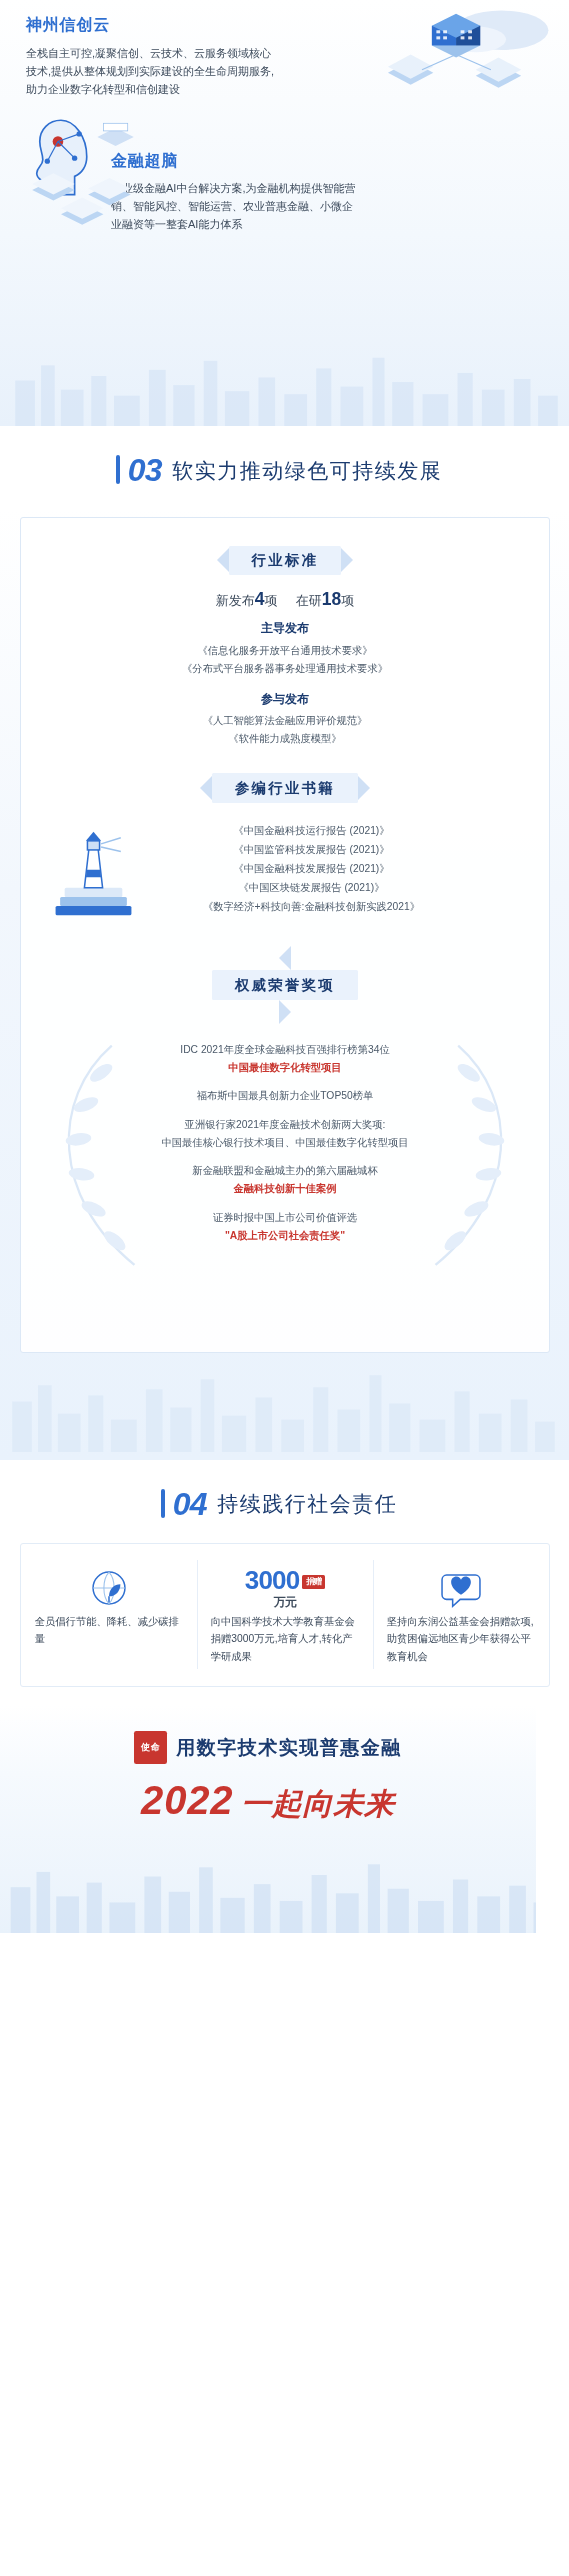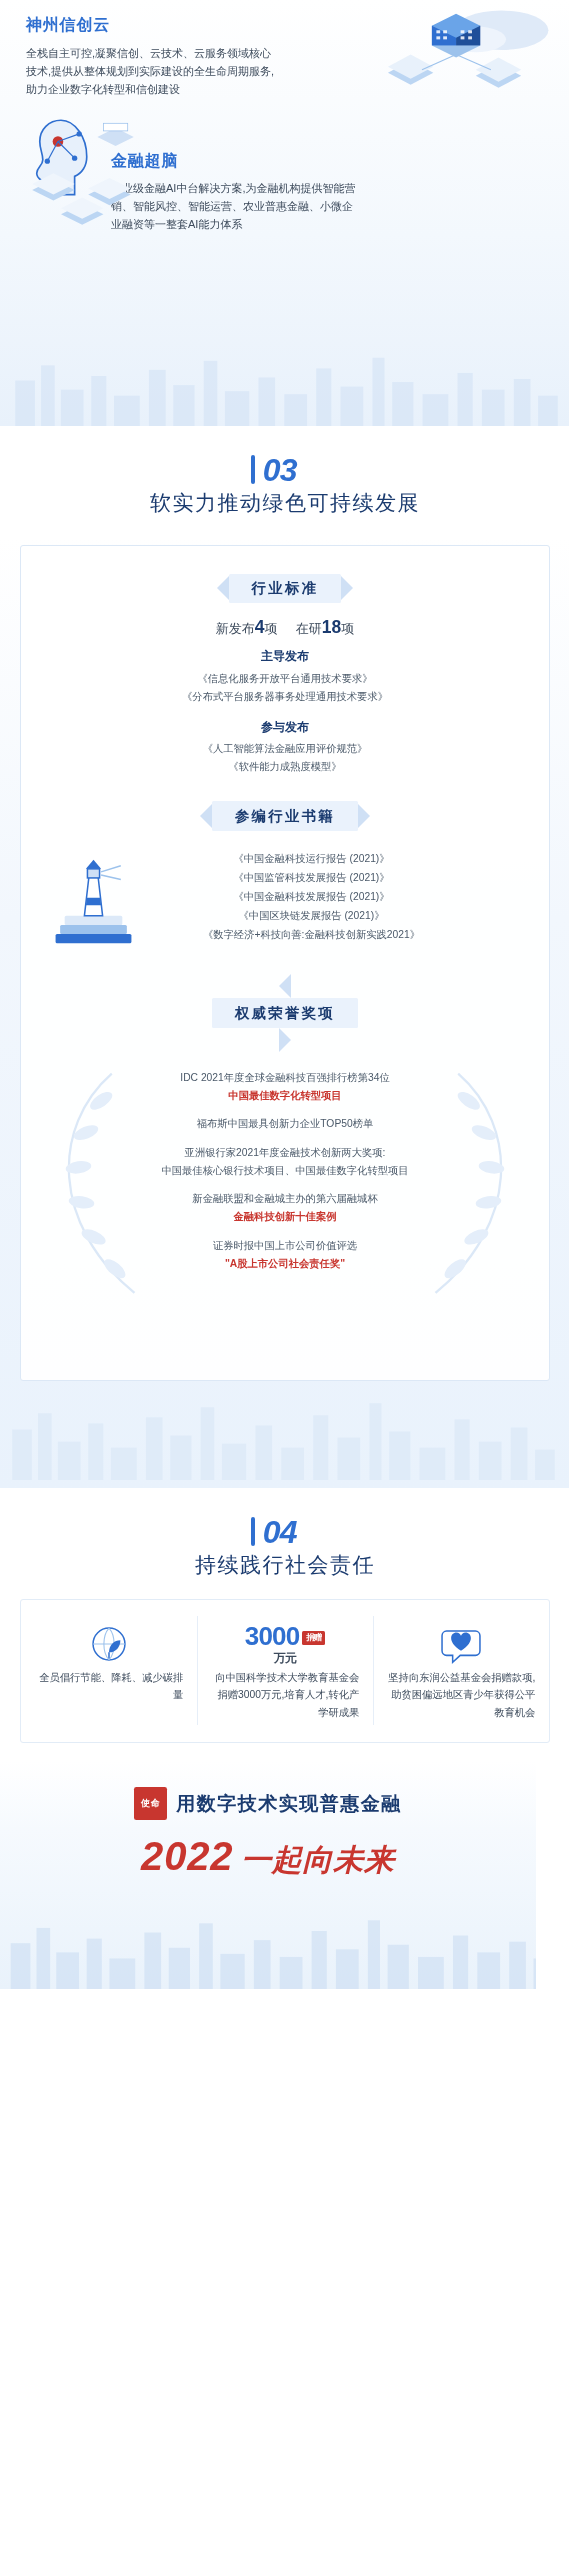--- a/index.html
+++ b/index.html
@@ -35,21 +35,20 @@
     font-size:11px; line-height:18px; color:#3d4b5c; width:251px;
   }
   .prod-desc.indent { margin-left:85px; width:251px; }
   .prod-art { position:absolute; }
 
   
   .sec-head {
     position:relative; width:570px; padding:26px 0 20px 0;
     display:flex; align-items:center; justify-content:center;
     background:#ffffff;
-    flex-direction:column;
   }
   .sec-head .num {
     font-size:32px; font-weight:bold; color:#2f6fd0;
     font-style:italic; letter-spacing:-0.8px; margin-right:10.6px;
     position:relative;
   }
   .sec-head .num:before{
     content:""; position:absolute; left:-12px; top:3px;
     width:4.6px; height:29px; background:#2f6fd0; border-radius:2.3px;
   }
@@ -103,21 +102,21 @@
   .csr {
     margin:0 20px; border:0.8px solid #e2ecf7; border-radius:3px;
     display:flex; background:#fff;
   }
   .csr .col { flex:1; padding:20px 13.7px 21px; position:relative; }
   .csr .col + .col:before {
     content:""; position:absolute; left:0; top:16.7px; bottom:16.7px;
     width:0.8px; background:#e6eef8;
   }
   .csr .ic { display:flex; justify-content:center; align-items:center; height:49px; }
-  .csr .txt { font-size:10.3px; line-height:17.5px; color:#3d4b5c; text-align:right; }
+  .csr .txt { font-size:10.3px; line-height:17.5px; color:#3d4b5c; text-align:left; }
   .num-big {
     text-align:center; font-size:26px; font-weight:bold; color:#2f6fd0;
     letter-spacing:-0.8px;
   }
   .num-tag {
     display:inline-block; background:#c8362f; color:#fff; font-size:8.4px;
     padding:1.5px 3.8px; border-radius:1.5px; vertical-align:4.6px; margin-left:3px;
   }
 
   

